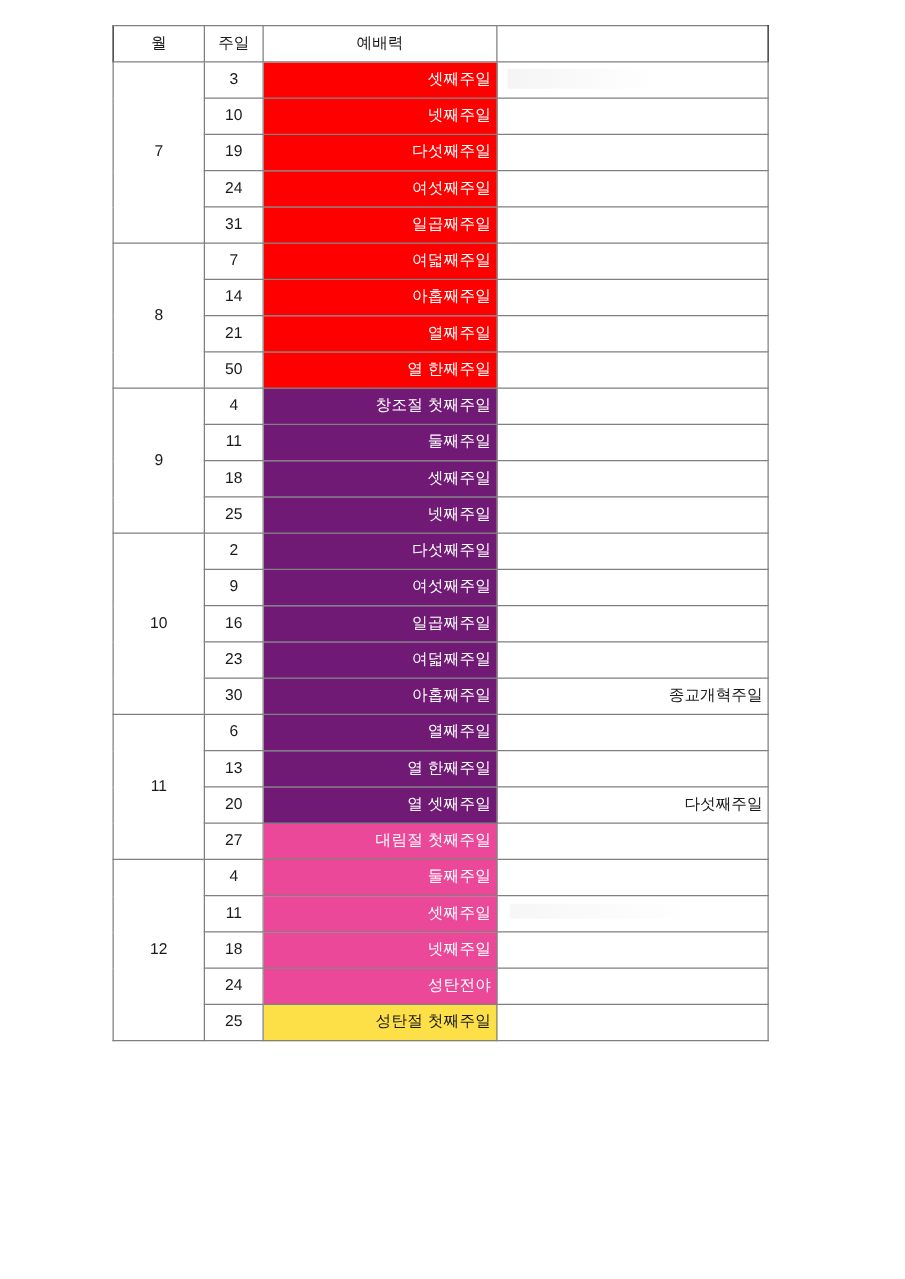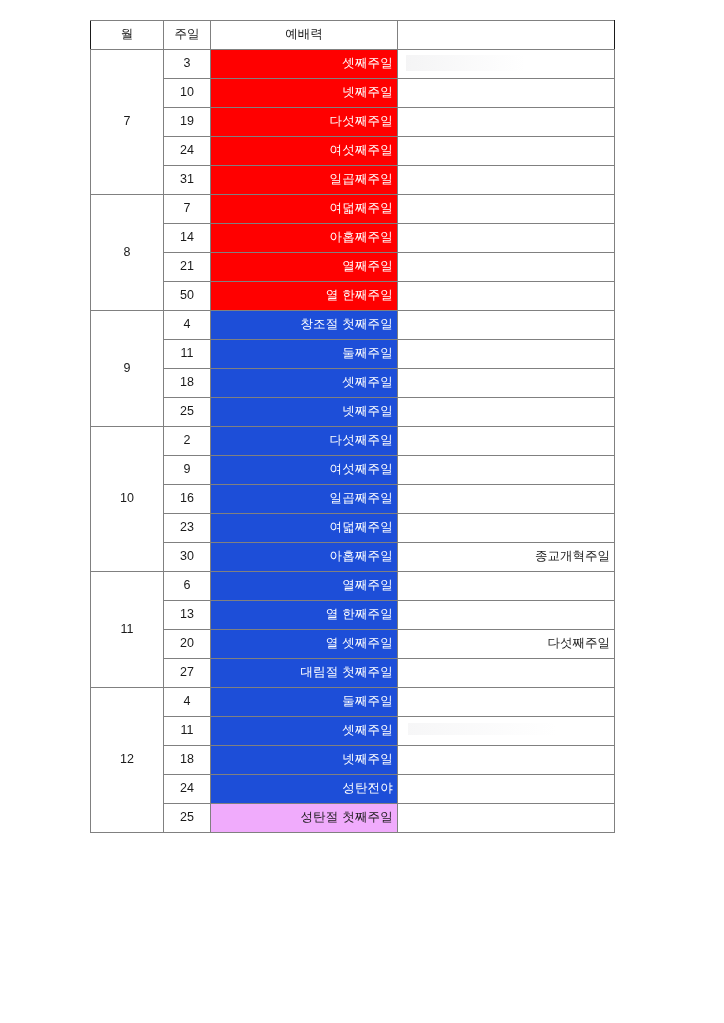--- a/index.html
+++ b/index.html
@@ -82,23 +82,23 @@
     padding-left: 3px;
     border-right: 1px solid #1a1a1a;
     font-size: 12.5px;
   }
 
   
   tr.group-start > td { border-top: 1px solid #1a1a1a; }
 
   
   td.lit.season-red    { background: #ff0000; color: #ffffff; }
-  td.lit.season-green  { background: #1d4ed8; color: #ffffff; }
-  td.lit.season-purple { background: #1d4ed8; color: #ffffff; }
-  td.lit.season-white  { background: #f0abfc; color: #1a1a1a; }
+  td.lit.season-green  { background: #701a75; color: #ffffff; }
+  td.lit.season-purple { background: #ec4899; color: #ffffff; }
+  td.lit.season-white  { background: #fde047; color: #1a1a1a; }
 
   
   td.note.artifact {
     position: relative;
   }
   td.note.artifact .smudge {
     position: absolute;
     left: 8px;
     top: 5px;
     width: 120px;

